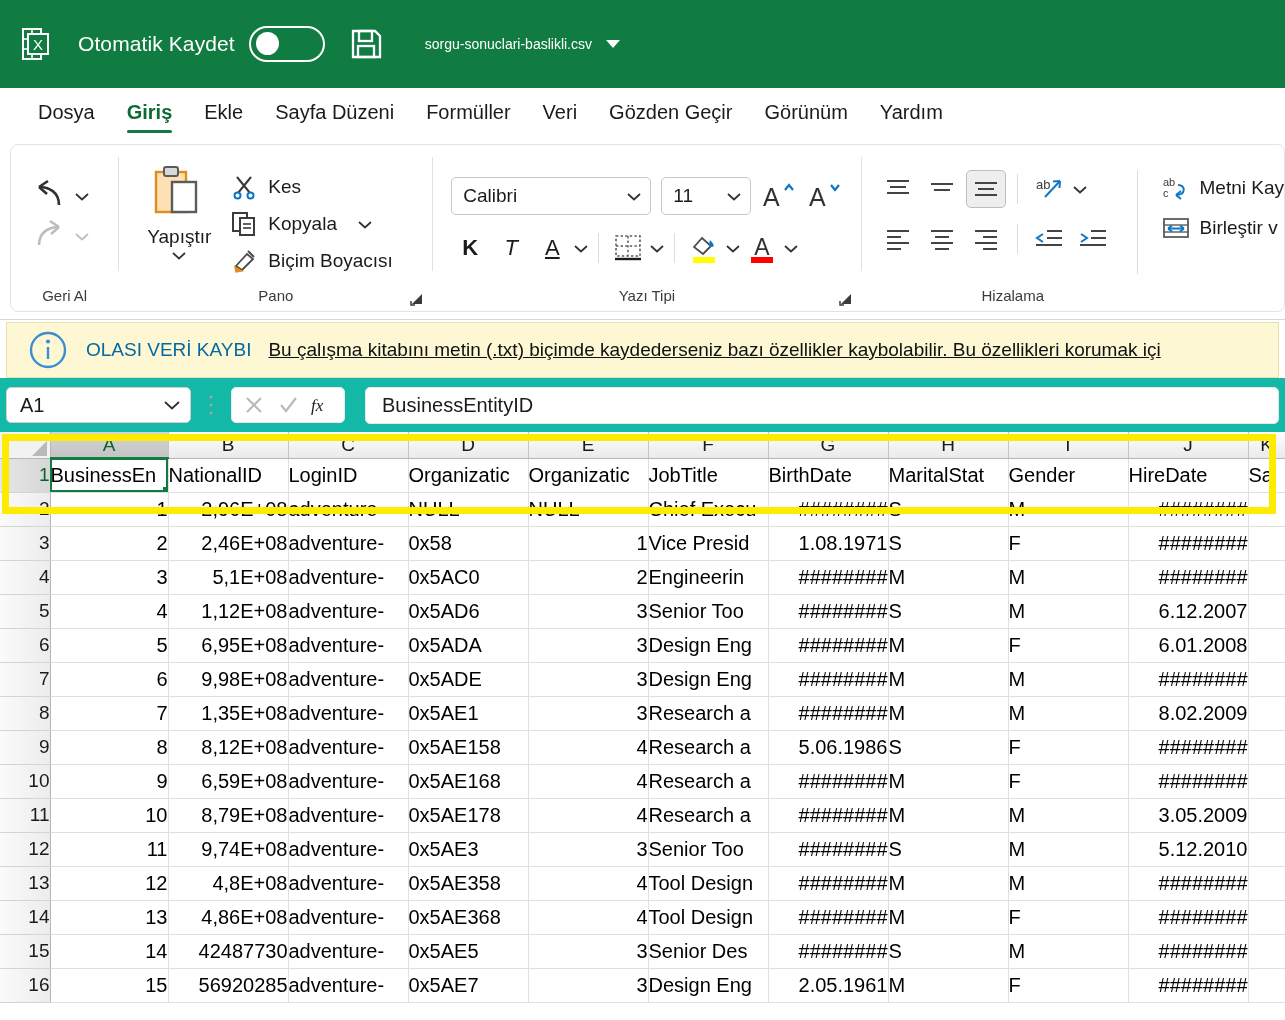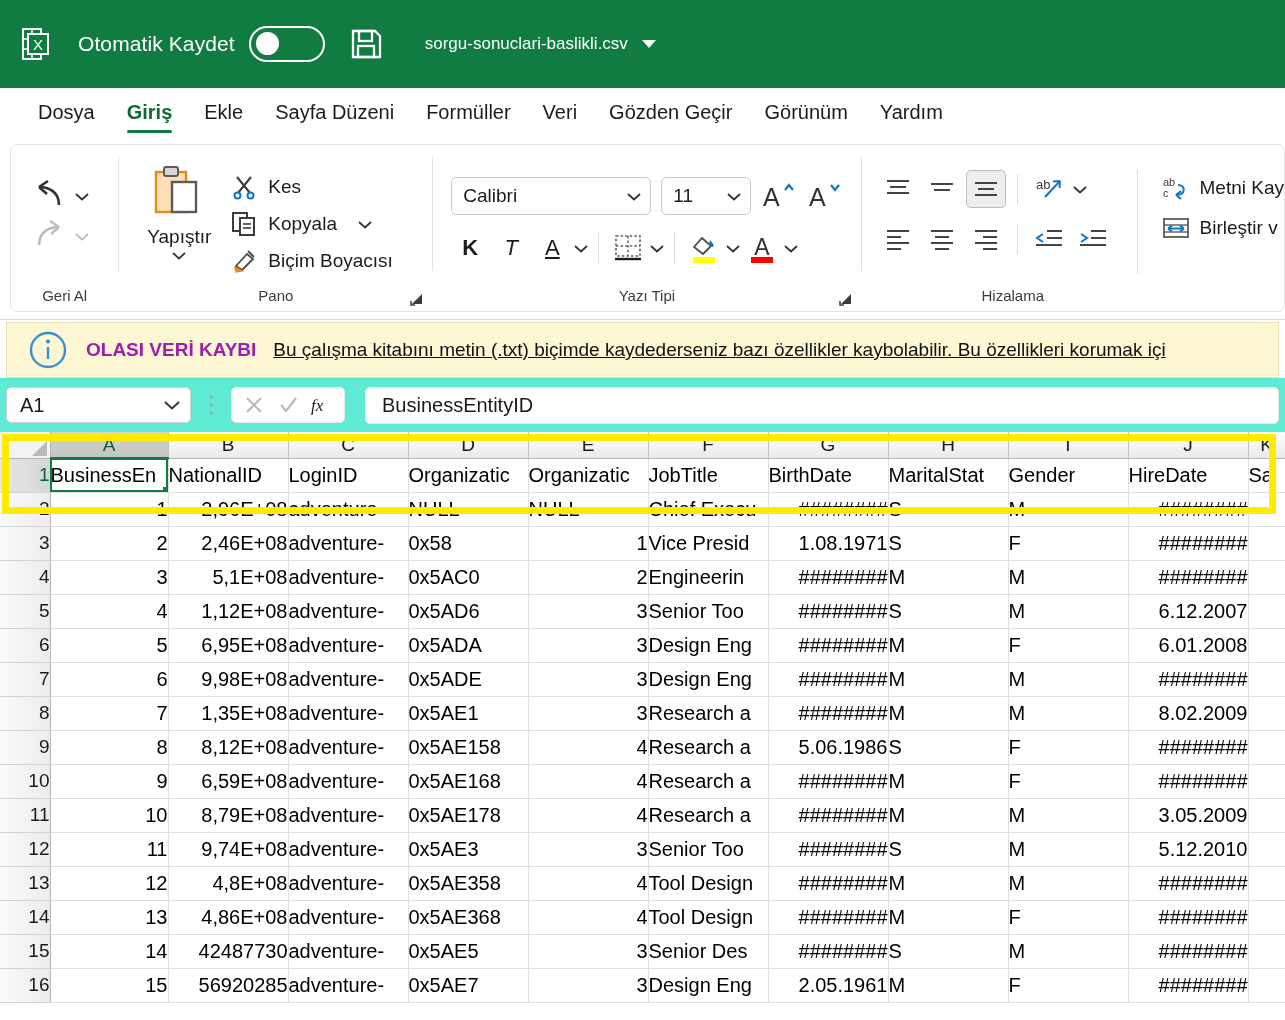--- a/index.html
+++ b/index.html
@@ -32,21 +32,21 @@
   }
   #autosave-knob {
     position: absolute; top: 4px; left: 5px;
     width: 23px; height: 23px; border-radius: 50%;
     background: #ffffff;
   }
   #save-icon { margin-left: 24px; width: 34px; height: 34px; flex: 0 0 auto; cursor: pointer; }
   #filename-wrap {
     margin-left: 42px; display: flex; align-items: center; gap: 14px; cursor: pointer;
   }
-  #filename { font-size: 17px; white-space: nowrap; }
+  #filename { font-size: 14px; white-space: nowrap; }
   .caret-down {
     width: 0; height: 0;
     border-left: 7px solid transparent;
     border-right: 7px solid transparent;
     border-top: 8px solid #ffffff;
   }
 
   
   #ribbon-tabs {
     height: 50px; background: #ffffff;
@@ -137,29 +137,29 @@
   .wrap-cmd { display: flex; align-items: center; gap: 10px; cursor: pointer; white-space: nowrap; }
   .wrap-cmd-label { font-size: 19px; color: #1b1b1b; }
 
   
   #warnbar {
     height: 56px; margin: 2px 6px 0 6px;
     background: #fdf7d4; border: 1px solid #e8e0ae;
     display: flex; align-items: center; padding-left: 20px; gap: 17px;
     overflow: hidden;
   }
-  #warn-strong { font-size: 19px; font-weight: bold; color: #a21caf; white-space: nowrap; }
+  #warn-strong { font-size: 19px; font-weight: normal; color: #0369a1; white-space: nowrap; }
   #warn-text {
     font-size: 19px; color: #111; text-decoration: underline; white-space: nowrap; cursor: pointer;
   }
 
   
   #formulabar {
     height: 54px; display: flex; align-items: center; padding: 14px 6px; gap: 12px;
-    background: #5eead4;
+    background: #14b8a6;
   }
   #namebox {
     width: 185px; height: 36px; border: 1px solid #d0d0d0; border-radius: 5px;
     display: flex; align-items: center; justify-content: space-between;
     padding: 0 10px 0 13px; cursor: pointer; background: #fff;
   }
   #namebox-text { font-size: 20px; color: #1b1b1b; }
   #fb-grip { width: 16px; display: flex; justify-content: center; }
   #fb-buttons {
     display: flex; align-items: center; gap: 2px; height: 36px;

